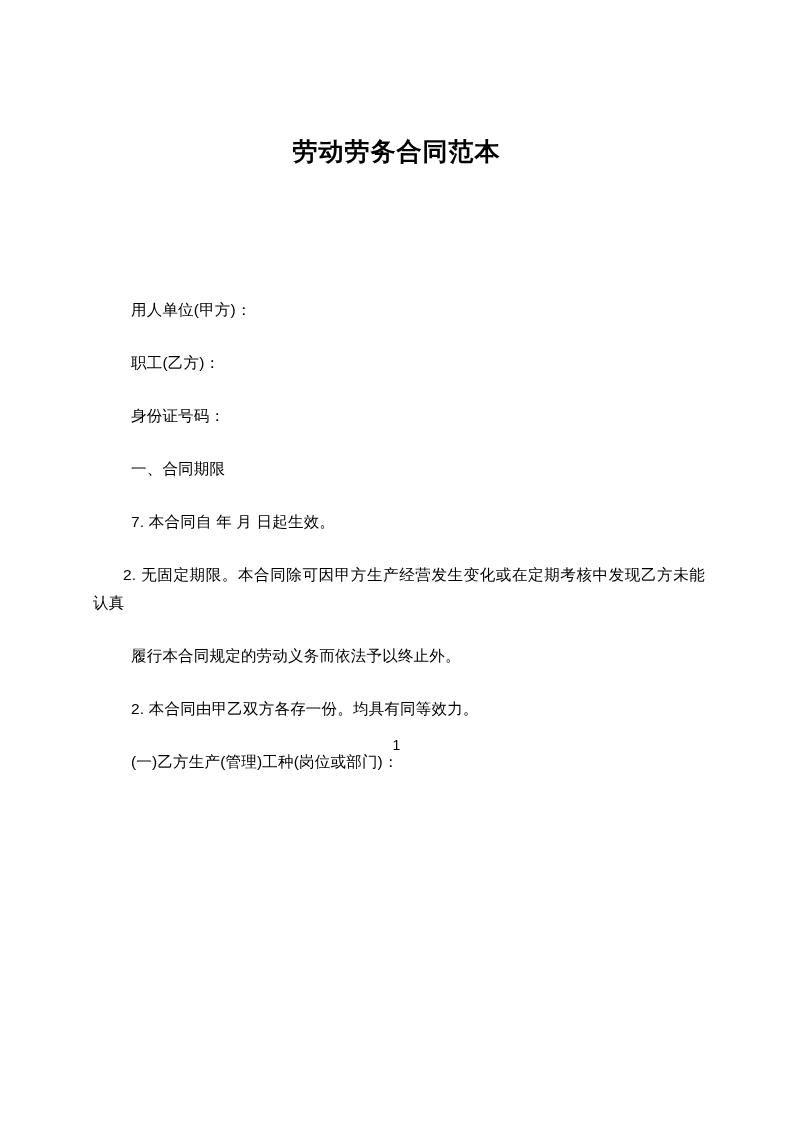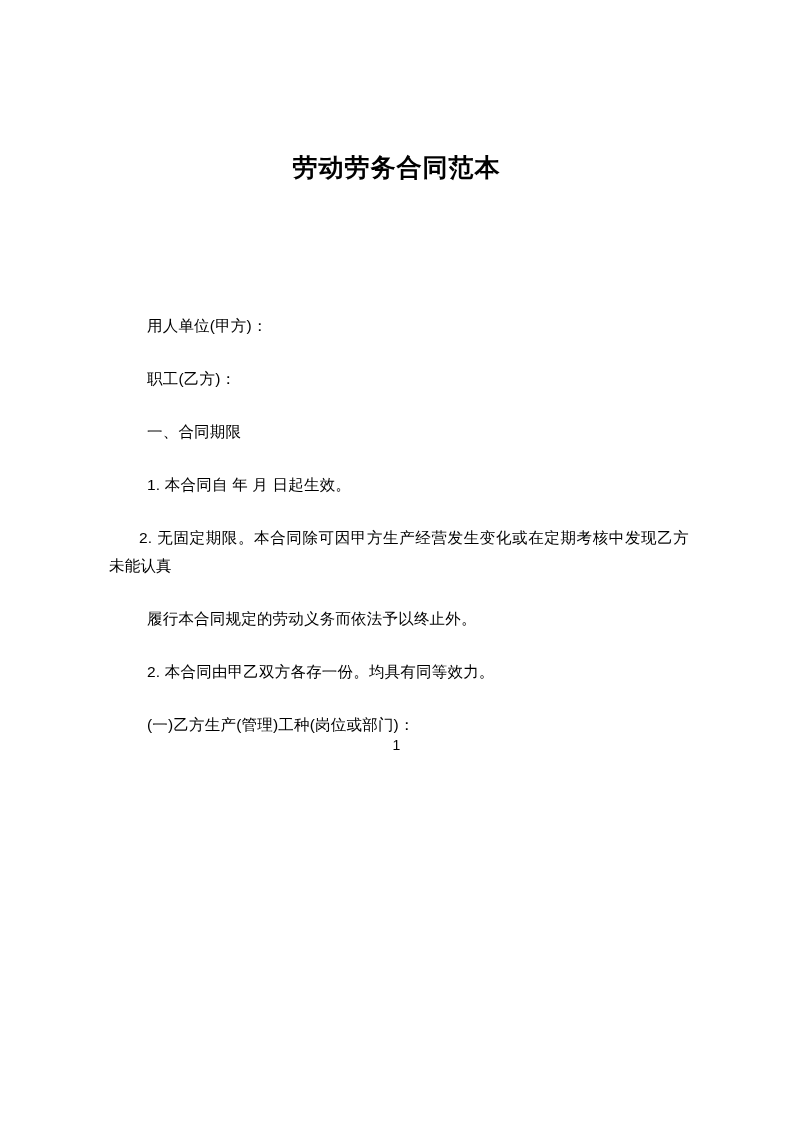--- a/index.html
+++ b/index.html
@@ -12,21 +12,21 @@
     height: 1122px;
     font-family: "Liberation Sans", "DejaVu Sans", sans-serif;
     color: #000000;
     position: relative;
     overflow: hidden;
   }
   .page {
     width: 793px;
     height: 791px;
     box-sizing: border-box;
-    padding: 16px;
+    padding: 0;
     position: relative;
     background: #ffffff;
   }
   .doc-title {
     text-align: center;
     font-size: 25px;
     font-weight: bold;
     letter-spacing: 1px;
     margin: 0;
     padding-top: 134px;
@@ -63,22 +63,23 @@
 </head>
 <body>
 
 <div class="page">
 
   <h1 class="doc-title">劳动劳务合同范本</h1>
 
   <div class="body-block">
     <p class="para indent1">用人单位(甲方)：</p>
     <p class="para indent1">职工(乙方)：</p>
+    <p class="para indent1">身份证号码：</p>
     <p class="para indent1">一、合同期限</p>
-    <p class="para indent1">1. 本合同自  年  月  日起生效。</p>
+    <p class="para indent1">7. 本合同自  年  月  日起生效。</p>
     <p class="para indent-half">2. 无固定期限。本合同除可因甲方生产经营发生变化或在定期考核中发现乙方未能认真</p>
     <p class="para indent1">履行本合同规定的劳动义务而依法予以终止外。</p>
     <p class="para indent1">2. 本合同由甲乙双方各存一份。均具有同等效力。</p>
     <p class="para indent1">(一)乙方生产(管理)工种(岗位或部门)：</p>
   </div>
 
   <div class="page-number">1</div>
 
 </div>
 

